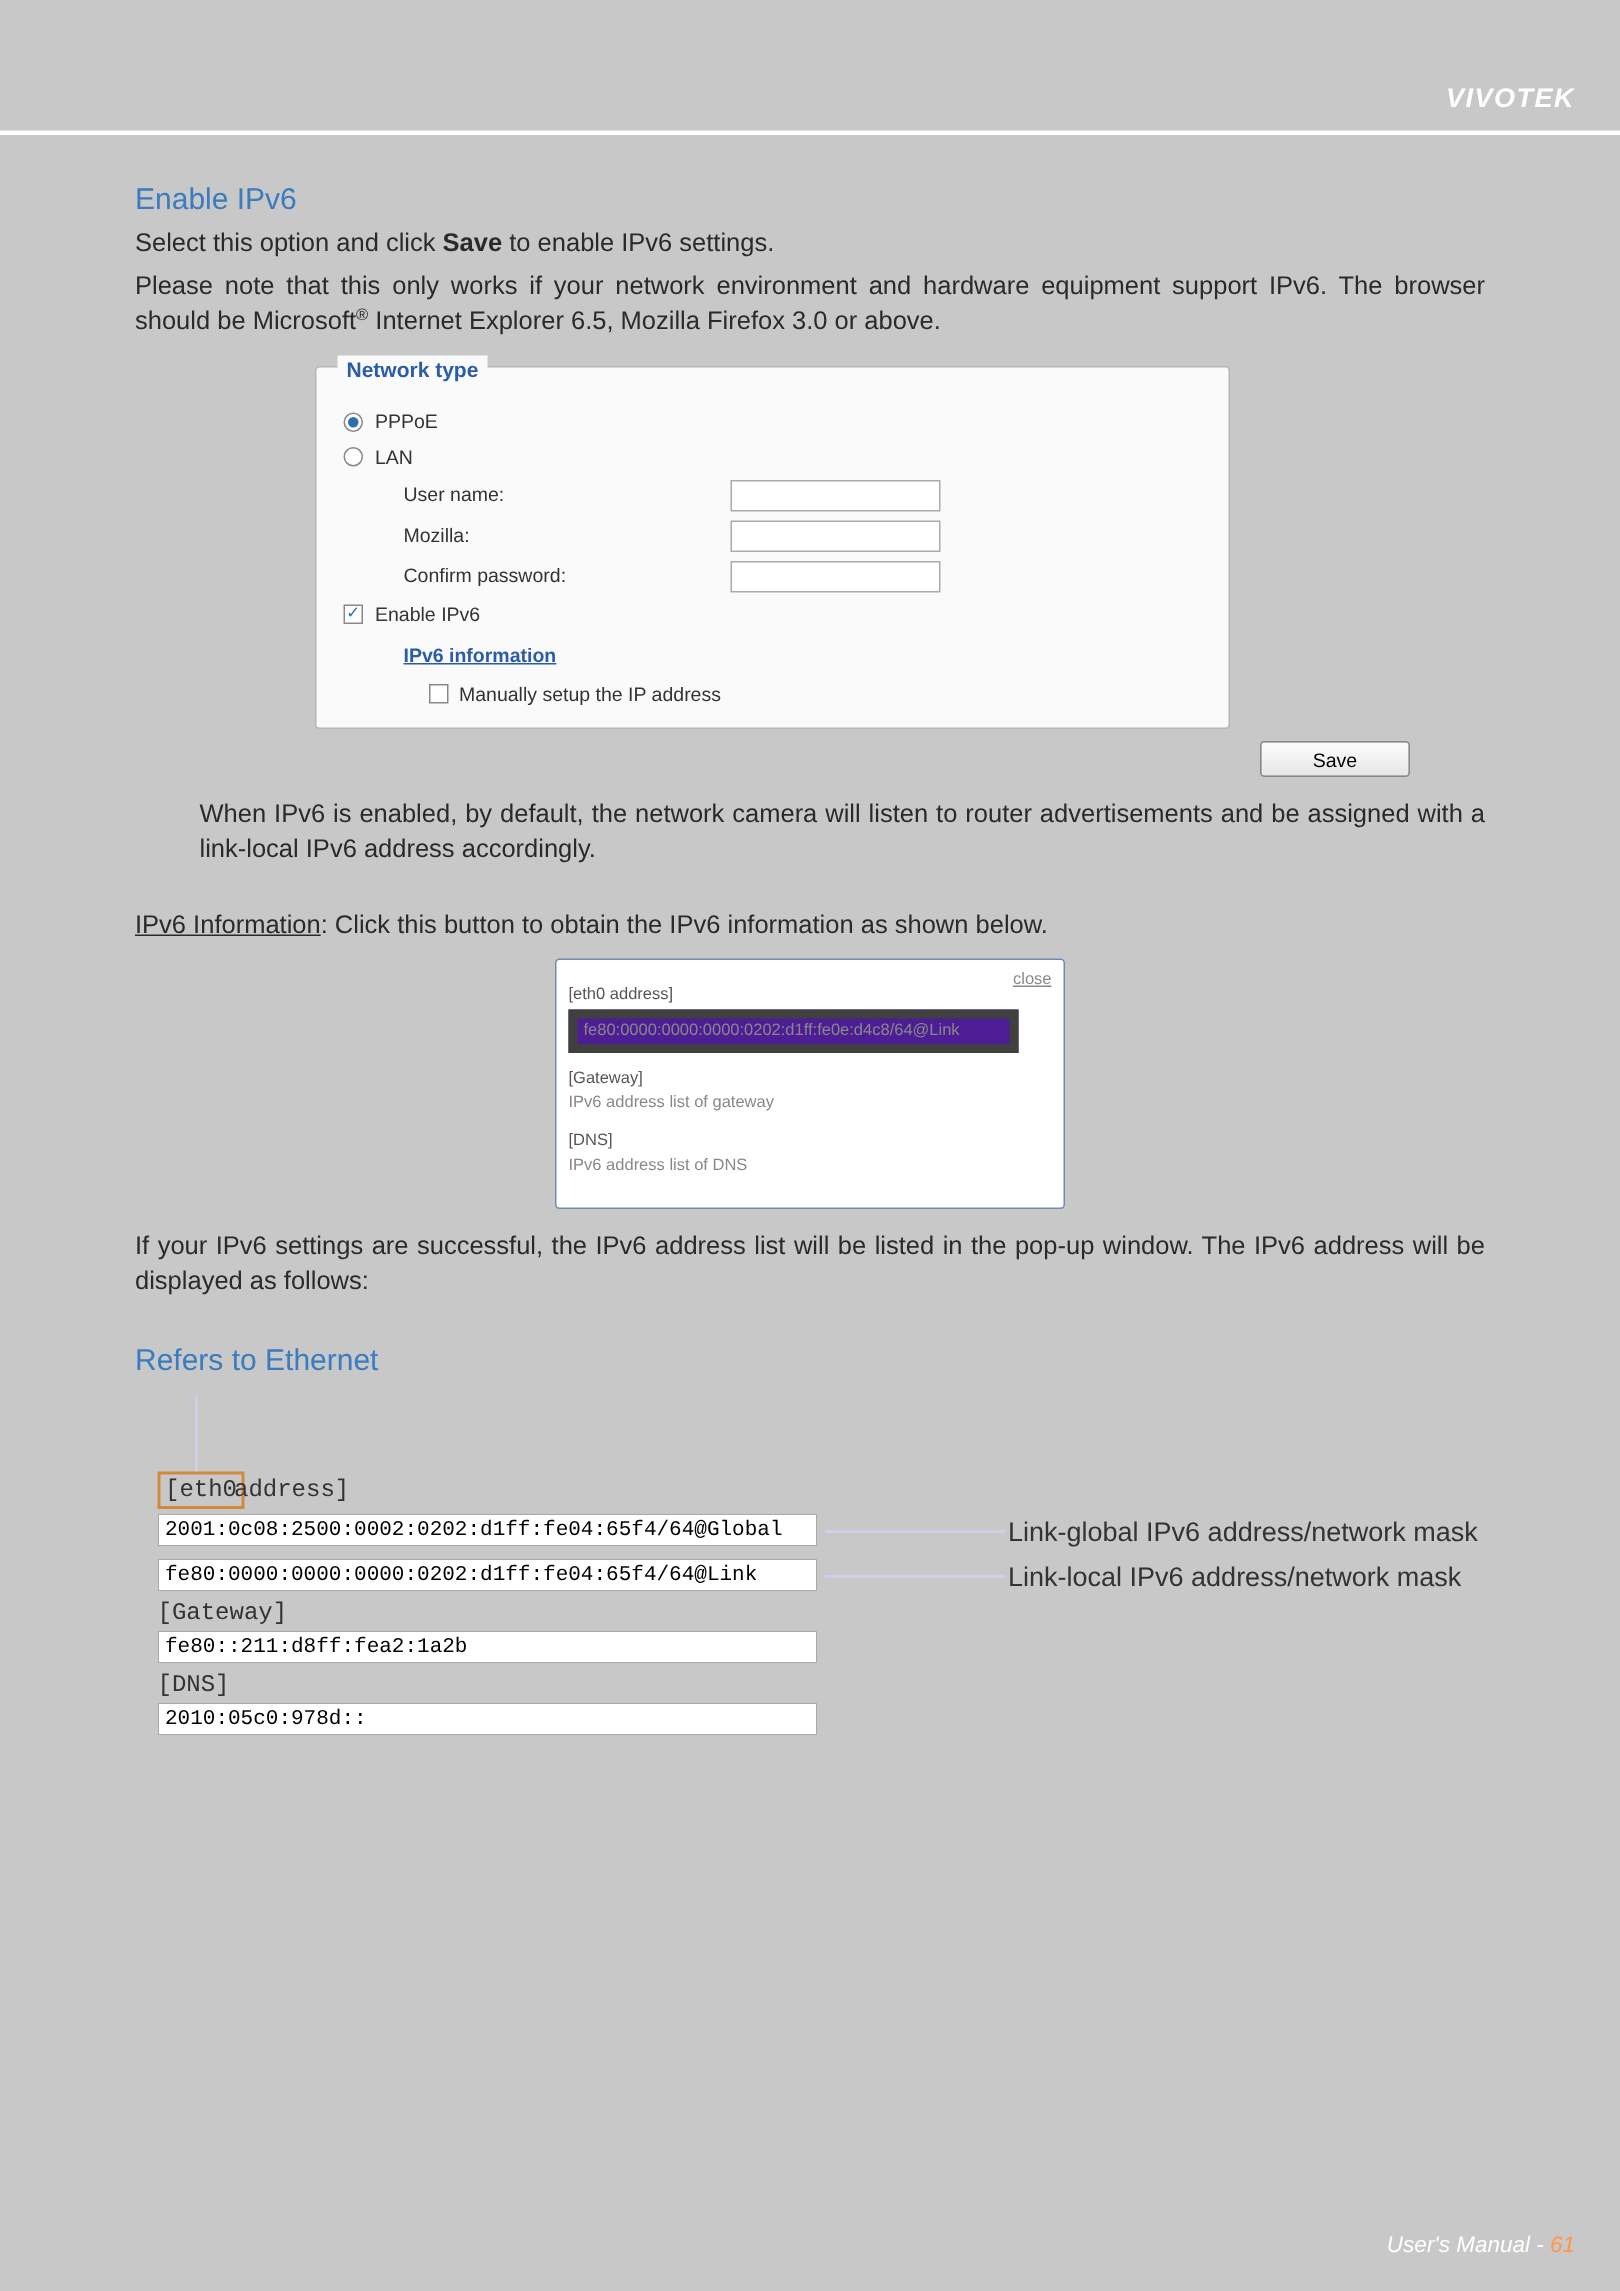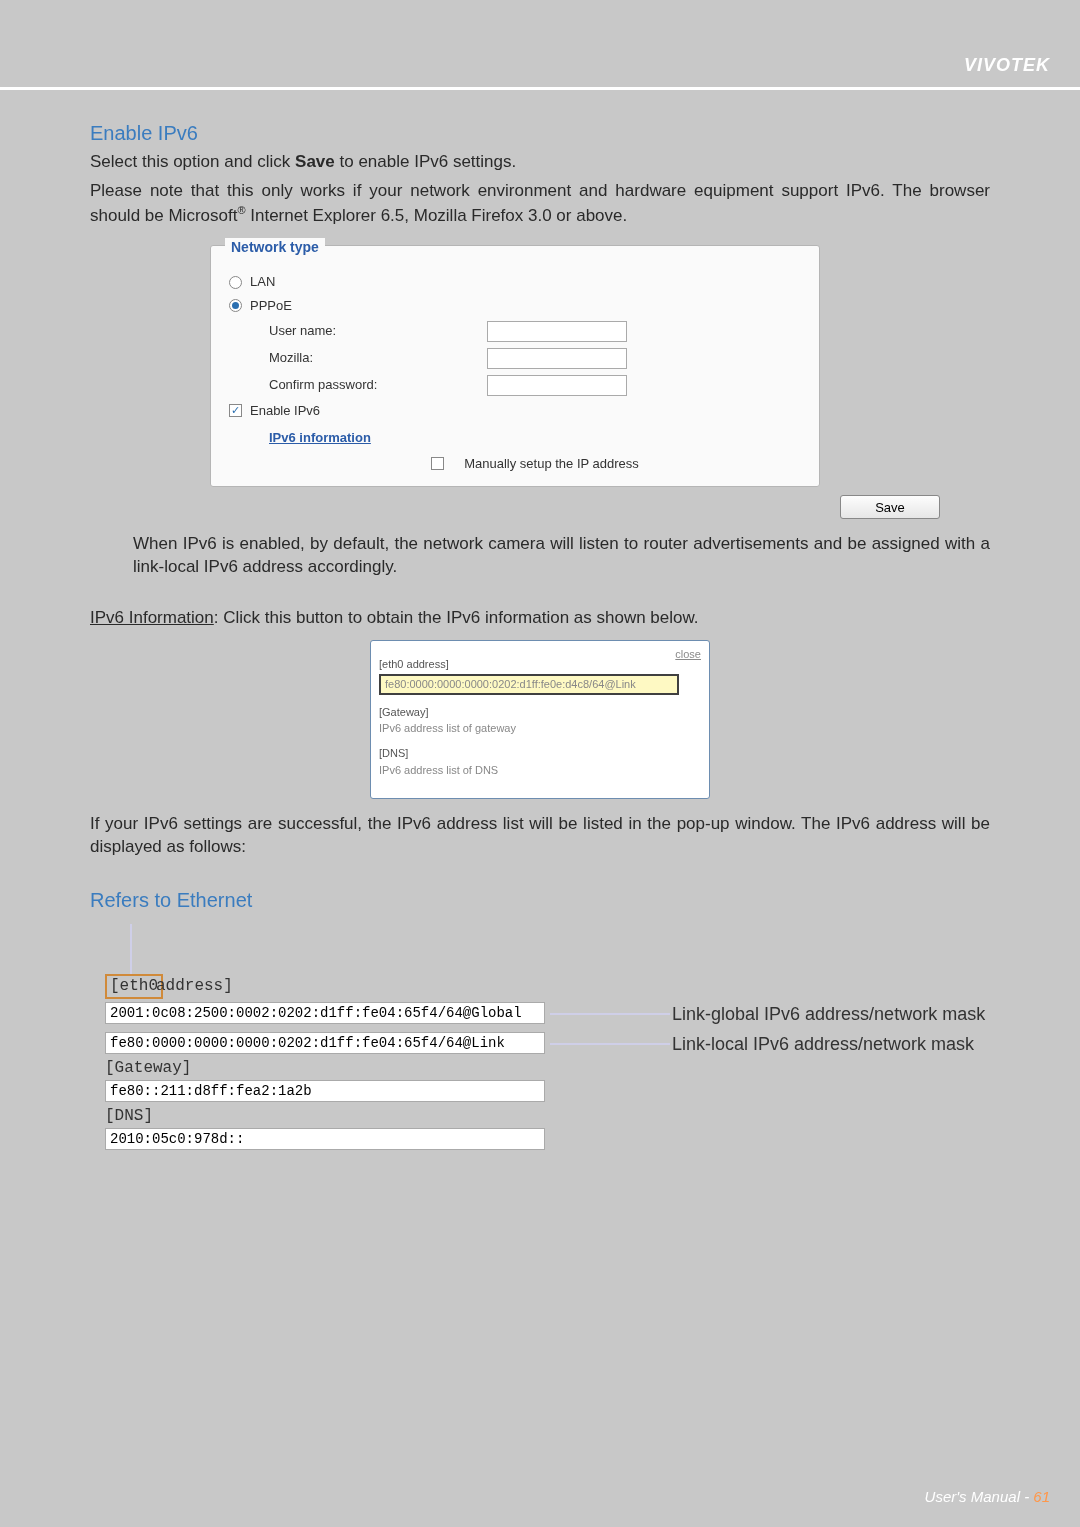--- a/index.html
+++ b/index.html
@@ -81,21 +81,21 @@
     font-size: 13px; padding: 1px 4px;
   }
   .ipv6-info-link {
     color: #2b5ca8;
     text-decoration: underline;
     font-weight: bold;
     margin-left: 40px;
     display: inline-block;
     margin-top: 4px;
   }
-  .sub-check { margin-left: 40px; margin-top: 8px; display: flex; align-items: center; gap: 20px; justify-content: center; }
+  .sub-check { margin-left: 57px; margin-top: 8px; display: flex; align-items: center; gap: 7px; }
   .save-btn {
     margin: 8px 0 0 0;
     width: 100px; height: 24px;
     border: 1px solid #888; border-radius: 3px;
     background: linear-gradient(#fdfdfd,#e6e6e6);
     font-size: 13px; cursor: pointer;
     display: block;
     float: right;
     margin-right: calc(100% - 730px);
   }
@@ -111,21 +111,21 @@
     position: relative;
     padding: 6px 8px 20px 8px;
   }
   .popup .close {
     position: absolute; right: 8px; top: 6px;
     color: #8a8a8a; font-size: 11px;
     text-decoration: underline; cursor: pointer;
   }
   .popup .grp-label { margin-top: 10px; color: #555; }
   .popup .val-row {
-    border: 2px solid #404040; background: #fef9c3;
+    border: 6px solid #404040; background: #4c1d95;
     padding: 1px 4px; margin-top: 2px; color: #888;
     width: 300px;
   }
   .popup .caption { color: #888; margin-top: 2px; }
 
   .refers { color: #3a7cbf; font-size: 20px; margin-top: 28px; }
   .diag { margin-top: 10px; position: relative; height: 270px; }
   .eth0-box {
     position: absolute; left: 15px; top: 50px;
     border: 2px solid #d08a3a; padding: 0 3px;
@@ -174,26 +174,26 @@
     </p>
     <p class="justify">
       <span>Please note that this only works if your network environment and hardware equipment support IPv6. The browser should be Microsoft</span><span class="sup">®</span><span> Internet Explorer 6.5, Mozilla Firefox 3.0 or above.</span>
     </p>
 
     <div class="panel-wrap clearfix">
       <div class="fieldset">
         <span class="legend">Network type</span>
         <div class="body">
           <div class="radio-row">
+            <span class="radio checked"></span>
+            <span>PPPoE</span>
+          </div>
+          <div class="radio-row">
             <span class="radio"></span>
             <span>LAN</span>
-          </div>
-          <div class="radio-row">
-            <span class="radio checked"></span>
-            <span>PPPoE</span>
           </div>
           <div class="form-row">
             <label>User name:</label>
             <input class="tin" type="text" value="" style="">
           </div>
           <div class="form-row">
             <label>Mozilla:</label>
             <input class="tin" type="password" value="" style="">
           </div>
           <div class="form-row">

